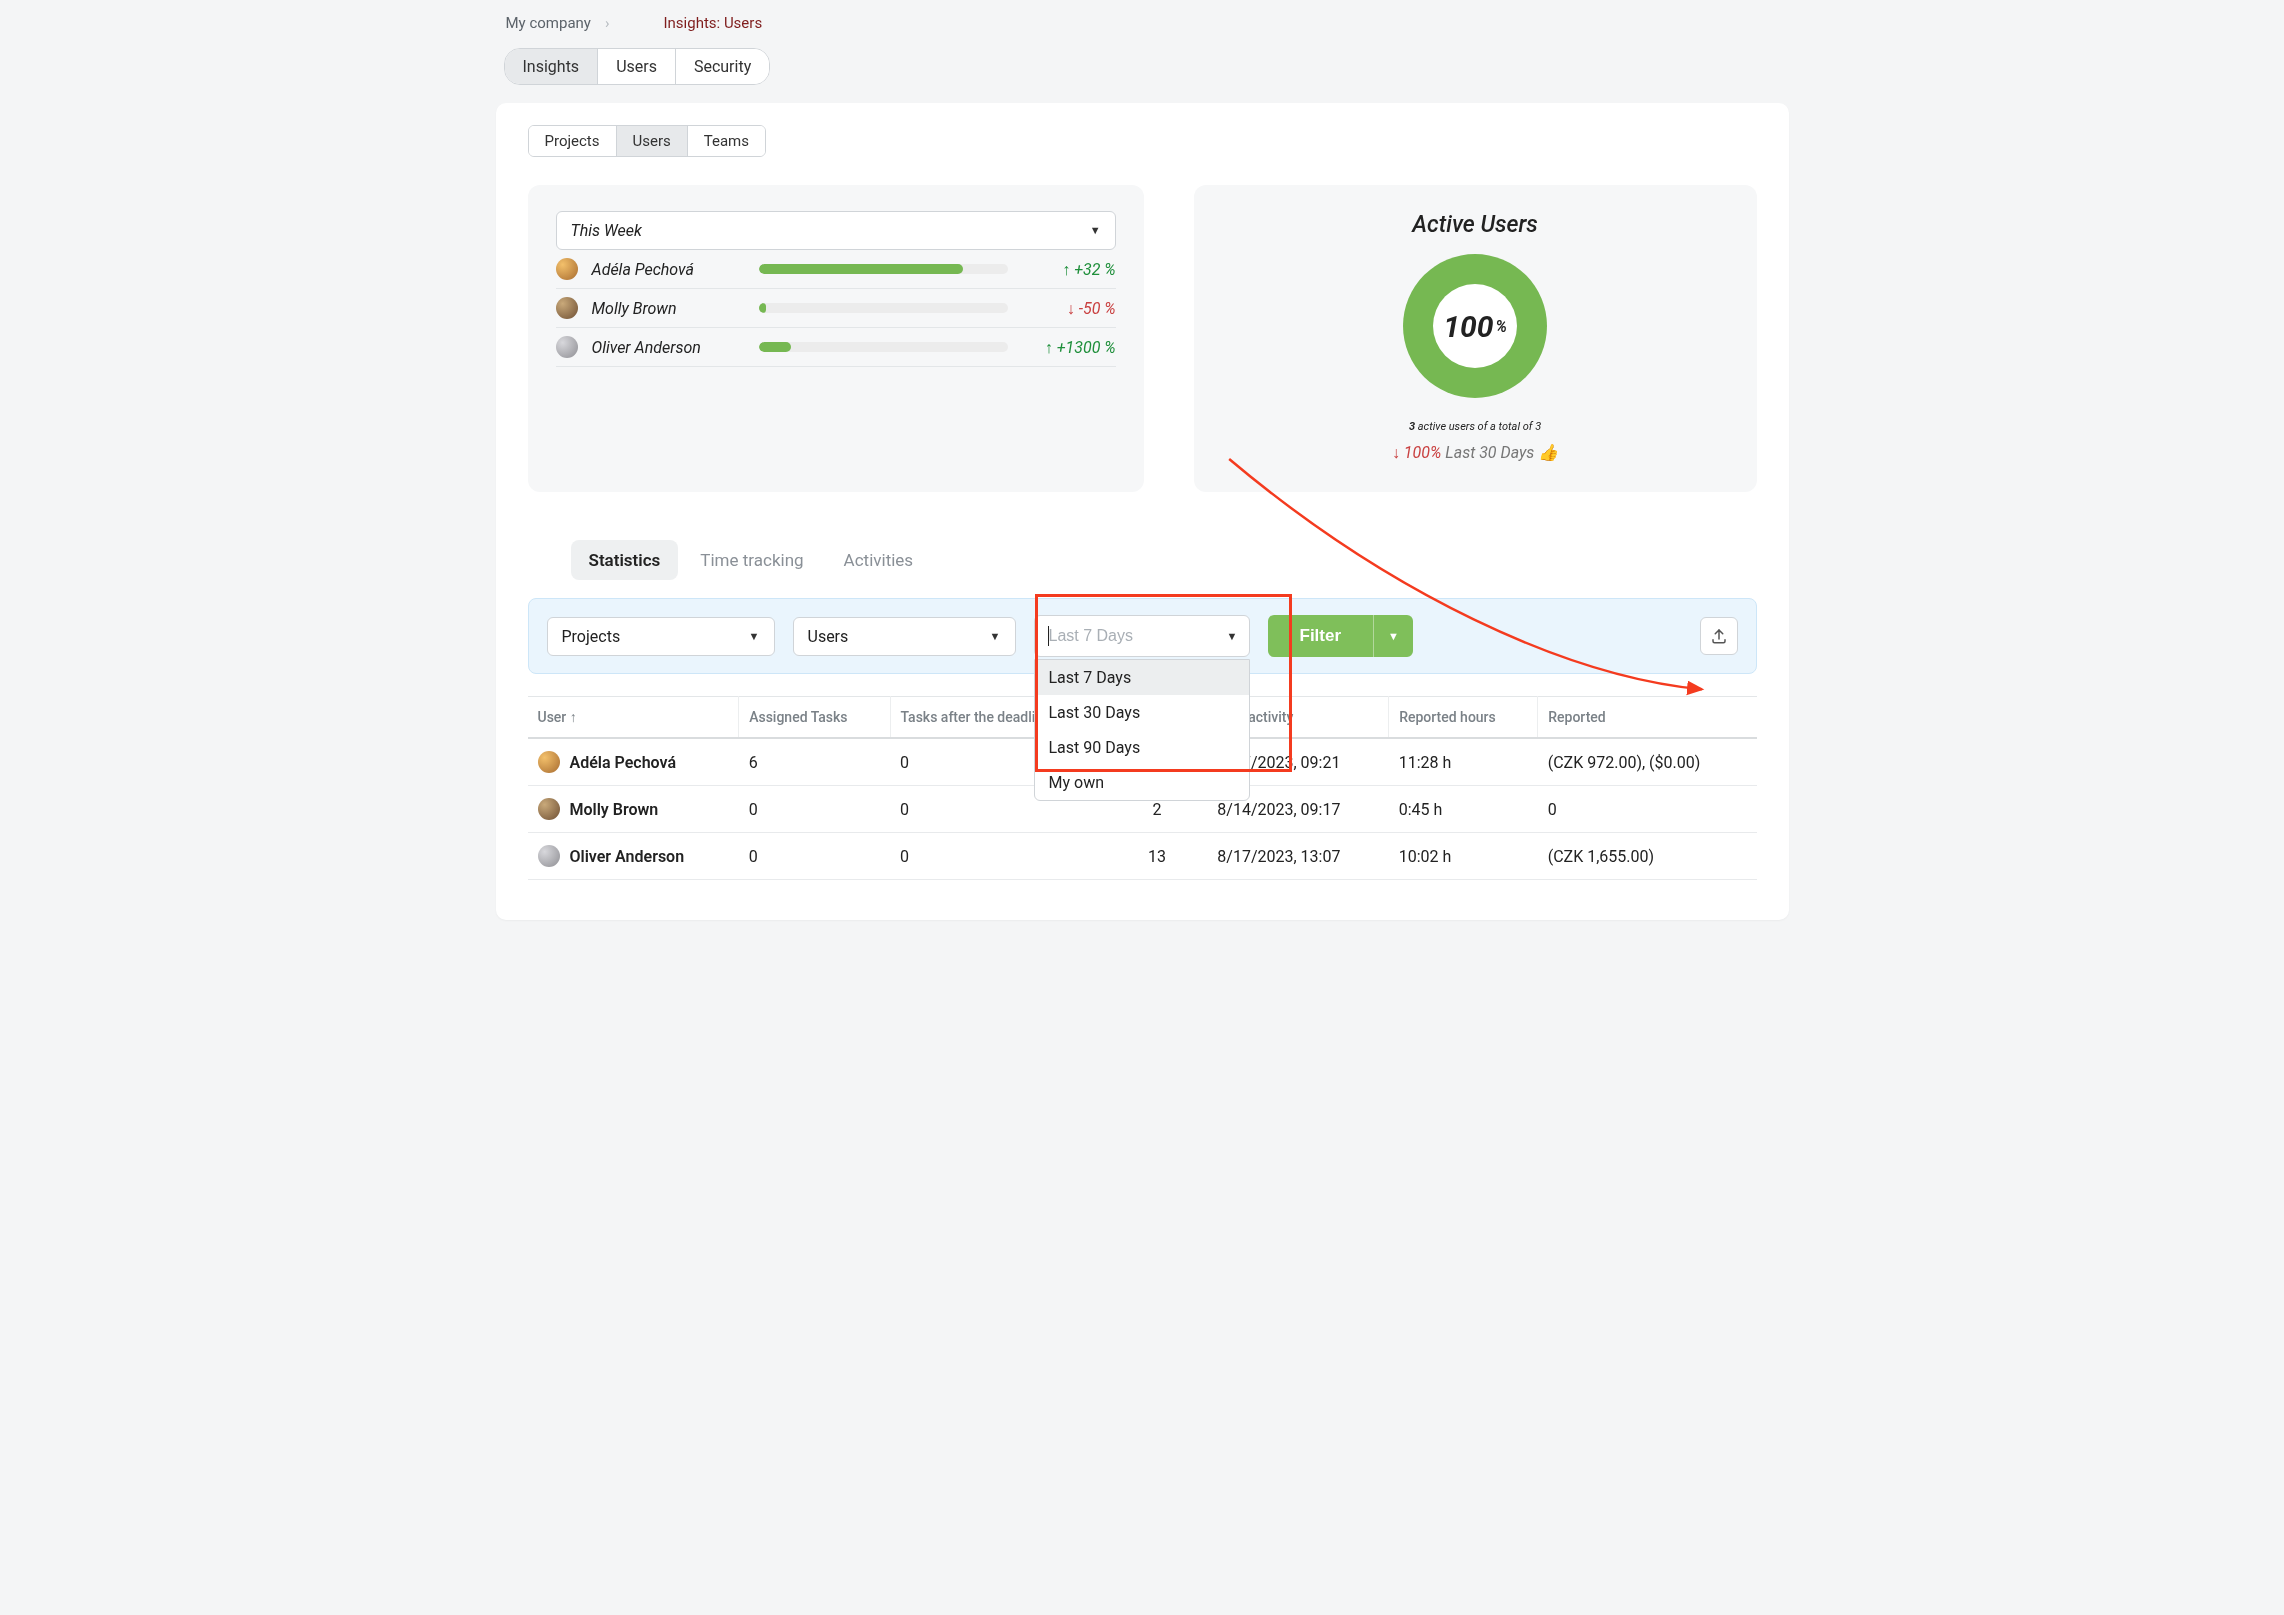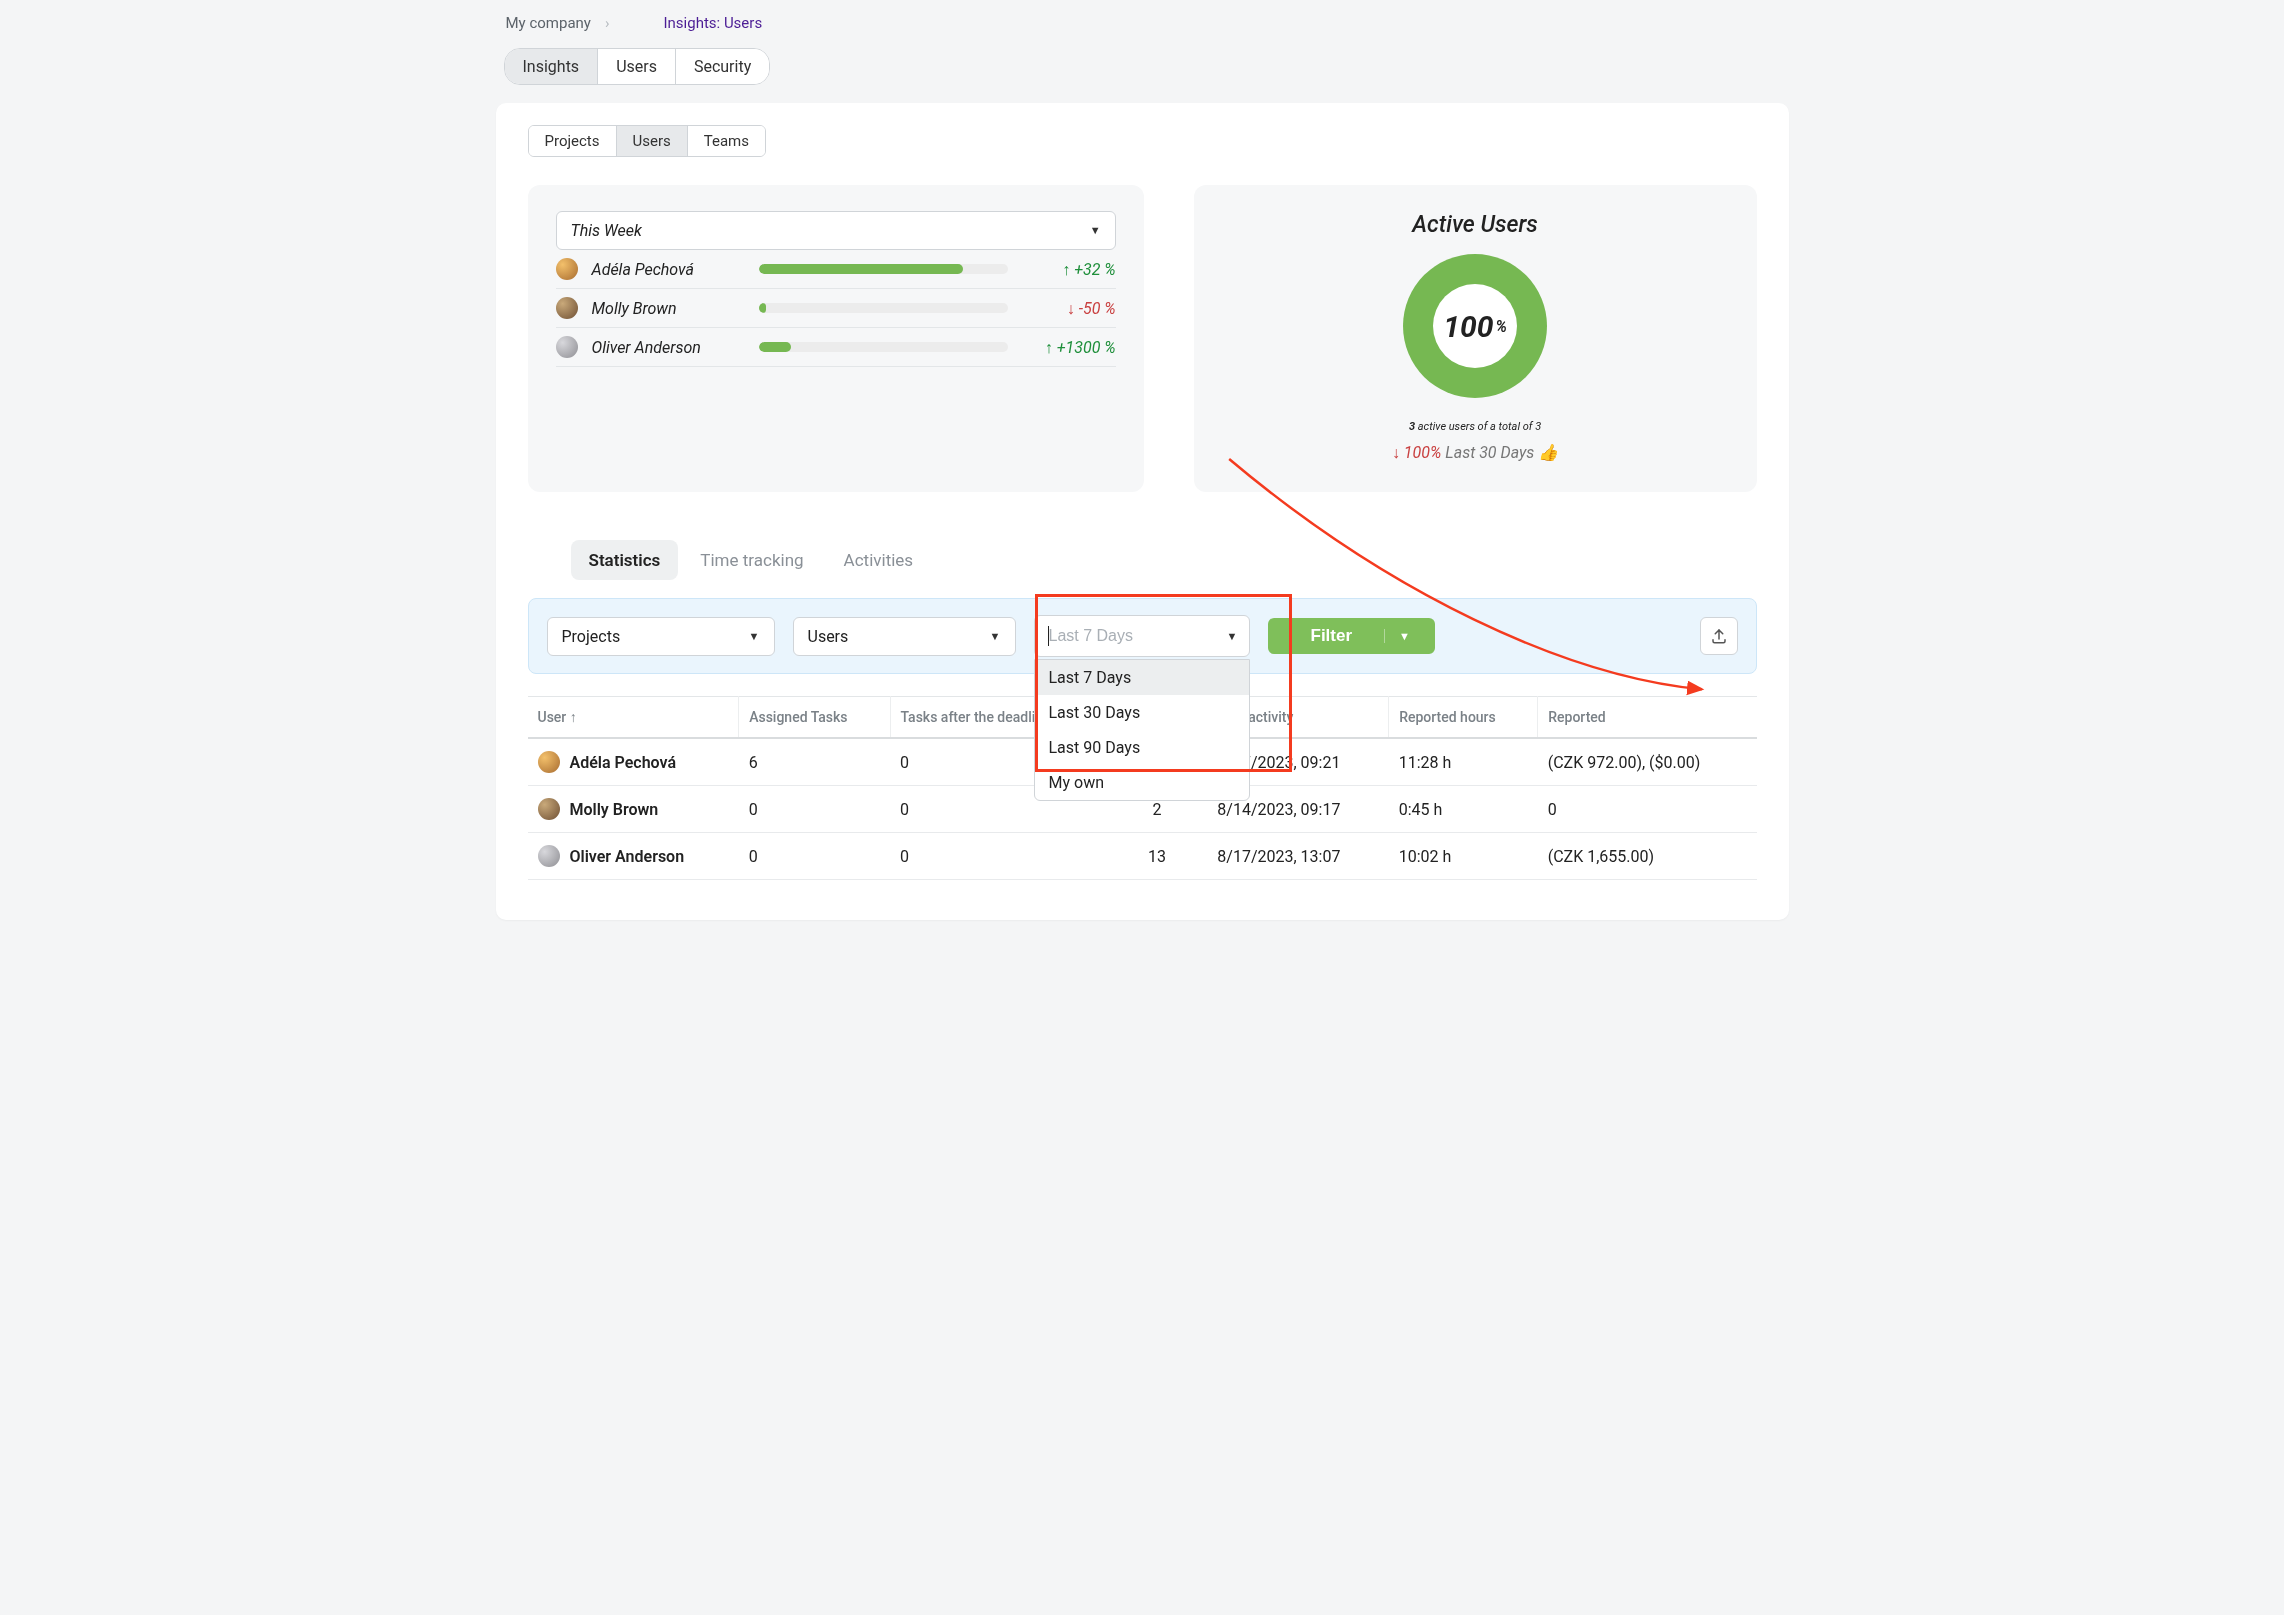--- a/index.html
+++ b/index.html
@@ -10,21 +10,21 @@
     font-size: 15px;
   }
   .page { width: 1293px; margin: 0 auto; padding: 10px 0 40px; }
 
   
   .breadcrumb {
     display: flex; align-items: center; gap: 14px;
     padding: 4px 10px; font-size: 15px; color: #5c636a;
   }
   .breadcrumb a { color: #5c636a; text-decoration: none; }
-  .breadcrumb .crumb-current { color: #4c1d95; padding-left: 40px; }
+  .breadcrumb .crumb-current { color: #7f1d1d; padding-left: 40px; }
   .breadcrumb .chev { color: #b7bcc1; }
 
   
   .tab-row {
     display: inline-flex; background: #fff; border: 1px solid #d0d4d8; border-radius: 16px;
     overflow: hidden; margin: 12px 8px 18px;
   }
   .tab-row .tab {
     padding: 8px 18px; font-size: 16px; color: #333; border-right: 1px solid #d0d4d8;
     background: #fff; cursor: pointer;
@@ -132,21 +132,21 @@
   
   .filter-bar {
     background: #eaf5fd; border: 1px solid #cde6f8; border-radius: 8px;
     padding: 16px 18px; display: flex; align-items: center; gap: 18px;
     position: relative;
   }
   .filter-bar .select-box { width: 228px; }
   .filter-bar .date-wrap { position: relative; width: 216px; }
   .btn-filter {
     background: #7fbf5a; border: none; color: #fff; font-size: 17px; font-weight: 600;
-    padding: 11px; border-radius: 6px; cursor: pointer; height: 36px;
+    padding: 0; border-radius: 6px; cursor: pointer; height: 42px;
     display: inline-flex; overflow: hidden; align-items: stretch;
   }
   .btn-filter .lbl { display: flex; align-items: center; padding: 0 32px; }
   .btn-filter .dd {
     display: flex; align-items: center; padding: 0 14px; border-left: 1px solid rgba(255,255,255,0.4);
     font-size: 11px;
   }
   .export-btn {
     margin-left: auto; width: 38px; height: 38px; border: 1px solid #d0d4d8; border-radius: 6px;
     background: #fff; cursor: pointer; display: flex; align-items: center; justify-content: center;

